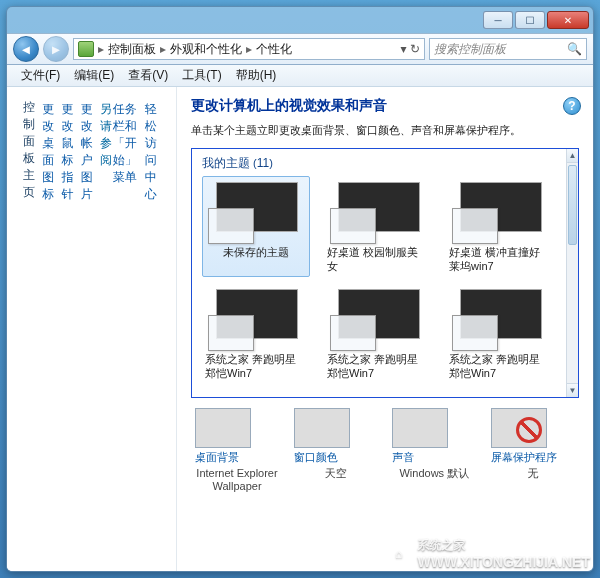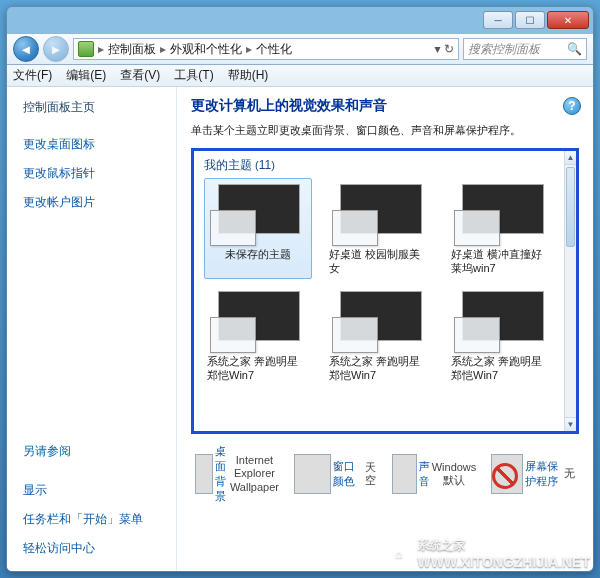--- a/index.html
+++ b/index.html
@@ -8,50 +8,50 @@
 .titlebar{height:26px;display:flex;align-items:center;justify-content:flex-end;padding:0 4px;gap:0}
 .tbtn{width:30px;height:18px;border:1px solid rgba(50,80,120,.55);background:linear-gradient(#eaf3fb,#cadff0);border-radius:3px;margin-left:2px;display:flex;align-items:center;justify-content:center;font-size:10px;color:#2a4a6a;cursor:default}
 .tbtn.close{width:42px;background:linear-gradient(#e98079,#c83a2a);color:#fff;border-color:#8a2a20}
 .navbar{height:32px;background:linear-gradient(#f7fbff,#e3eef8);border-top:1px solid #9ab7d0;border-bottom:1px solid #90aecb;display:flex;align-items:center;padding:0 6px;gap:4px}
 .navbtn{width:26px;height:26px;border-radius:50%;background:radial-gradient(circle at 35% 30%,#8fc6ef,#3a88c8 60%,#2568a0);border:1px solid #2a6aa0;display:flex;align-items:center;justify-content:center;color:#fff;font-size:13px}
 .navbtn.fwd{opacity:.45}
 .addr{flex:1;height:22px;background:#fff;border:1px solid #9cb7d0;display:flex;align-items:center;padding:0 4px;gap:4px;font-size:11px;color:#1a1a1a}
 .addr .ic{width:16px;height:16px;background:linear-gradient(#9fd27a,#5aa63a);border:1px solid #46862e;border-radius:2px}
 .addr .sep{color:#666}
 .addr .drop{margin-left:auto;color:#555}
-.search{width:124px;height:22px;background:#fff;border:1px solid #9cb7d0;display:flex;align-items:center;padding:0 4px;color:#888;font-size:11px;font-style:italic}
+.search{width:158px;height:22px;background:#fff;border:1px solid #9cb7d0;display:flex;align-items:center;padding:0 4px;color:#888;font-size:11px;font-style:italic}
 .search .sic{margin-left:auto;color:#5585b5;font-style:normal}
-.menubar{height:22px;background:linear-gradient(#f4f9fd,#e6eff7);border-bottom:1px solid #c7d8e6;display:flex;align-items:center;padding:0 6px;gap:14px;color:#1a1a1a}
+.menubar{height:22px;background:linear-gradient(#f4f9fd,#e6eff7);border-bottom:1px solid #c7d8e6;display:flex;align-items:center;padding:0 14px;gap:14px;color:#1a1a1a}
 .content{flex:1;display:flex;background:#fff;overflow:hidden}
-.sidebar{width:170px;background:#fff;border-right:1px solid #e2e9ef;padding:8px 12px 8px 16px;display:flex;flex-direction:column}
+.sidebar{width:170px;background:#fff;border-right:1px solid #e2e9ef;padding:8px 12px 8px 16px;display:flex;flex-direction:row}
 .sidebar .home{color:#224466;margin:4px 0 14px}
 .sidebar a{color:#0a5aa8;text-decoration:none;display:block;margin:6px 0;cursor:pointer}
 .sidebar .spacer{flex:1}
 .sidebar .see{color:#0369a1;margin:6px 0 16px}
 .main{flex:1;padding:10px 14px 8px 14px;overflow:hidden;position:relative}
 .help-ic{position:absolute;right:12px;top:10px;width:18px;height:18px;border-radius:50%;background:radial-gradient(circle at 35% 30%,#8fd0f7,#2f8fd0);color:#fff;display:flex;align-items:center;justify-content:center;font-size:12px;font-weight:bold;border:1px solid #1e6aa0}
 h1{color:#003399;font-size:14px;font-weight:bold;margin-bottom:8px}
 .sub{font-size:11px;color:#222;margin-bottom:10px}
-.themes-box{border:3px solid #1d4ed8;height:286px;position:relative;overflow:hidden}
+.themes-box{border:1px solid #1d4ed8;height:250px;position:relative;overflow:hidden}
 .themes-inner{position:absolute;left:0;top:0;right:12px;bottom:0;padding:4px 6px 0 10px;overflow:hidden}
 .sect{color:#114488;font-size:11px;margin:2px 0 4px}
 .grid{display:flex;flex-wrap:wrap;gap:6px 14px}
 .theme{width:108px;display:flex;flex-direction:column;align-items:center;padding:2px;border:1px solid transparent;border-radius:2px}
 .theme.sel{border-color:#7fb6e6;background:linear-gradient(#eaf4fd,#d7eafb)}
 .thumb{width:96px;height:62px;position:relative;margin:3px 0 2px}
 .thumb .bg{position:absolute;left:8px;top:0;width:82px;height:50px;border:1px solid #aaa;background:#2a2a2a}
 .thumb .fg{position:absolute;left:0;bottom:0;width:46px;height:36px;border:1px solid #999;background:rgba(245,248,252,.85);box-shadow:1px 1px 2px rgba(0,0,0,.15)}
 .tname{font-size:11px;color:#222;line-height:1.25;min-height:28px}
 .scroll{position:absolute;right:0;top:0;bottom:0;width:12px;background:#eef2f6;border-left:1px solid #d0dae4;display:flex;flex-direction:column}
 .scroll .ar{height:14px;background:linear-gradient(#f4f8fc,#dde8f1);border-bottom:1px solid #cdd9e4;display:flex;align-items:center;justify-content:center;font-size:8px;color:#567}
 .scroll .ar:last-child{border-top:1px solid #cdd9e4;border-bottom:none}
 .scroll .track{flex:1;position:relative}
 .scroll .thumbv{position:absolute;left:1px;right:1px;top:2px;height:80px;background:linear-gradient(#dceaf5,#b9d3e8);border:1px solid #9ec0db;border-radius:2px}
 .bottom{display:flex;justify-content:space-between;margin-top:10px;padding:0 4px}
-.bopt{width:84px;display:flex;flex-direction:row;align-items:center;gap:2px}
+.bopt{width:84px;display:flex;flex-direction:column;gap:2px}
 .bopt .ic{width:56px;height:40px;border:1px solid #9ab;background:#ddd}
 .bopt .lnk{color:#0a5aa8;font-size:11px}
 .bopt .val{color:#444;font-size:11px;text-align:center;line-height:1.2}
 .watermark{position:absolute;right:10px;bottom:8px;color:rgba(255,255,255,.85);font-size:13px;font-weight:bold;text-shadow:0 1px 2px rgba(0,0,0,.45);display:flex;align-items:center;gap:6px}
 .watermark .logo{width:26px;height:22px;border:2px solid rgba(255,255,255,.9);border-radius:3px;display:flex;align-items:center;justify-content:center}
 
 .bg-land{background:linear-gradient(180deg,#7fb8e8 0%,#bfe0f5 45%,#3f7a3a 55%,#2f5a2b 100%)}
 .bg-black{background:#0a0a0a}
 .bg-run{background:linear-gradient(30deg,#d66aa0 0%,#e6b7d4 35%,#f3e5f0 60%,#a67de0 100%)}
 .ic-win{background:linear-gradient(#cfe5f6,#8fbee4);border:1px solid #6fa6d2}
@@ -98,21 +98,20 @@
   </div>
 
   <div class="content">
     <div class="sidebar">
       <div class="home">控制面板主页</div>
       <a>更改桌面图标</a>
       <a>更改鼠标指针</a>
       <a>更改帐户图片</a>
       <div class="spacer"></div>
       <div class="see">另请参阅</div>
-      <a>显示</a>
       <a>任务栏和「开始」菜单</a>
       <a>轻松访问中心</a>
     </div>
 
     <div class="main">
       <div class="help-ic">?</div>
       <h1>更改计算机上的视觉效果和声音</h1>
       <div class="sub">单击某个主题立即更改桌面背景、窗口颜色、声音和屏幕保护程序。</div>
 
       <div class="themes-box">

